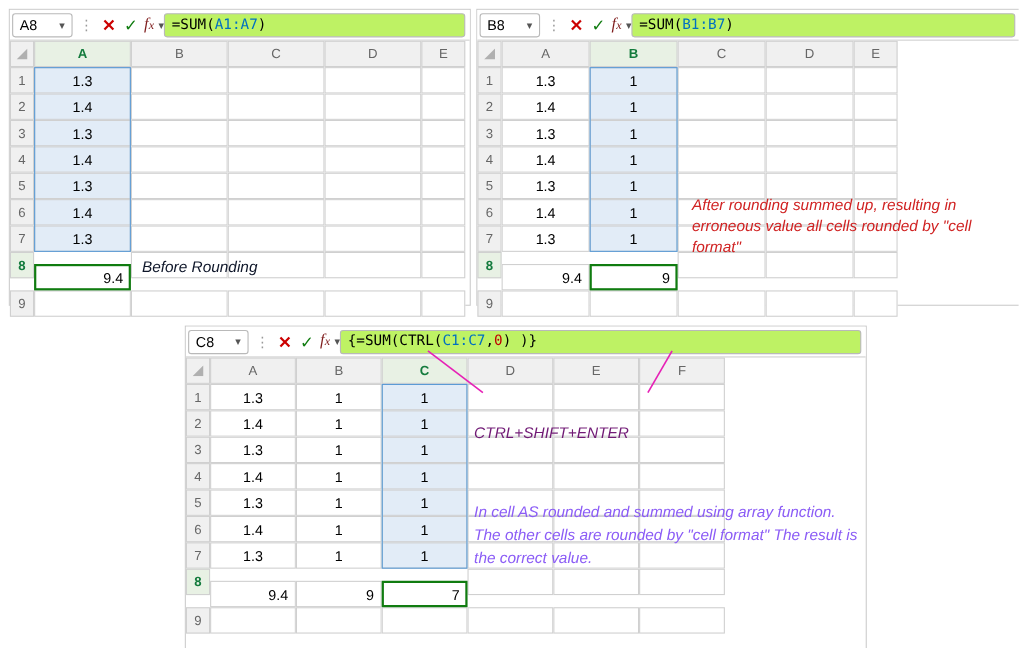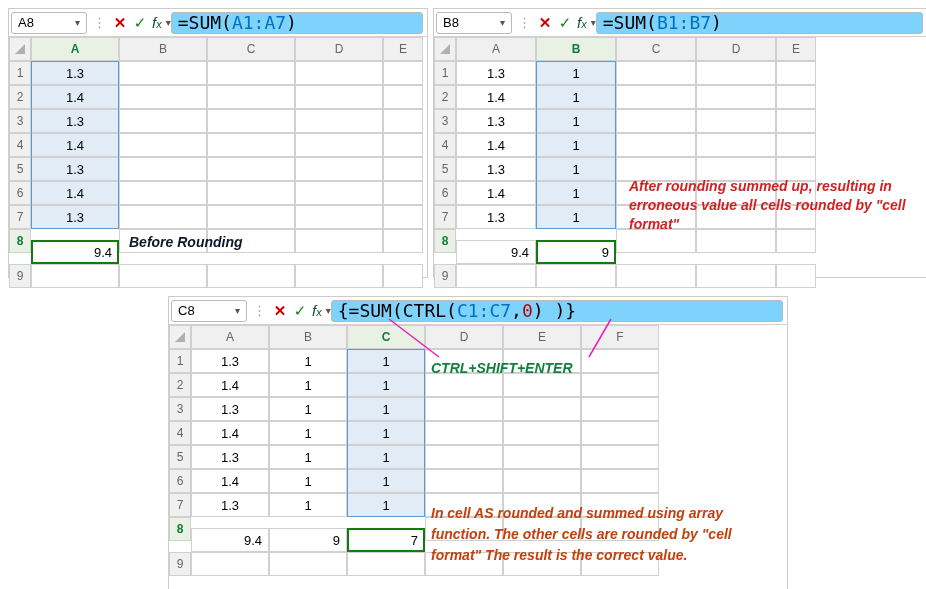--- a/index.html
+++ b/index.html
@@ -22,21 +22,21 @@
     position: absolute;
   }
   .formula-bar {
     display: flex;
     align-items: center;
     height: 28px;
     border-bottom: 1px solid #d0d0d0;
     background: #fff;
   }
   .name-box {
-    width: 76px;
+    width: 55px;
     height: 22px;
     border: 1px solid #b9b9b9;
     border-radius: 3px;
     background: #fff;
     display: flex;
     align-items: center;
     padding: 0 6px;
     margin: 0 2px;
     font-size: 13px;
     justify-content: space-between;
@@ -55,37 +55,37 @@
     font-family: "Segoe UI", Arial, sans-serif;
     border: none;
     background: transparent;
     padding: 0;
     cursor: pointer;
   }
   .x-btn { color: #c00; font-weight: bold; font-size: 15px; }
   .check-btn { color: #107c10; font-size: 15px; }
   .fx-label {
     font-style: italic;
-    font-family: Liberation Sans, sans-serif;
+    font-family: Liberation Serif, serif;
     font-size: 15px;
     margin: 0 4px 0 2px;
-    color: #14532d;
+    color: #7f1d1d;
   }
   .formula-input {
     flex: 1;
     height: 22px;
     border: 1px solid #b9b9b9;
     border-radius: 3px;
-    background: #7dd3fc;
+    background: #bef264;
     display: flex;
     align-items: center;
     padding: 0 6px;
     margin-right: 4px;
     font-family: Consolas, monospace;
-    font-size: 18px;
+    font-size: 13px;
     white-space: nowrap;
     text-align: center;
   }
   .ref { color: #0070c0; }
   .num { color: #c00000; }
   .grid {
     display: grid;
     width: 100%;
   }
   .hdr, .rowhdr, .cell, .corner {
@@ -108,29 +108,29 @@
   .sel-col { background: #e8f1e4; color: #147b3d; font-weight: bold; }
   .sel-row { background: #e8f1e4; color: #147b3d; font-weight: bold; }
   .highlight { background: #e2ecf7; }
   .active-border {
     outline: 2px solid #107c10;
     outline-offset: -2px;
     z-index: 3;
   }
   .annotation {
     font-family: "Trebuchet MS", Arial, sans-serif;
-    font-weight: bold;
+    font-weight: normal;
     font-style: italic;
     font-size: 14px;
     line-height: 1.35;
   }
   .blue { color: #0f172a; }
   .red { color: #d02222; }
-  .magenta { color: #15803d; }
-  .green { color: #c2410c; margin-top: 48px; }
+  .magenta { color: #701a75; margin-top: 25px; }
+  .green { color: #8b5cf6; }
   
   .range-box {
     position: absolute;
     border: 1px solid #5b9bd5;
     pointer-events: none;
     z-index: 5;
   }
 </style>
 </head>
 <body>

